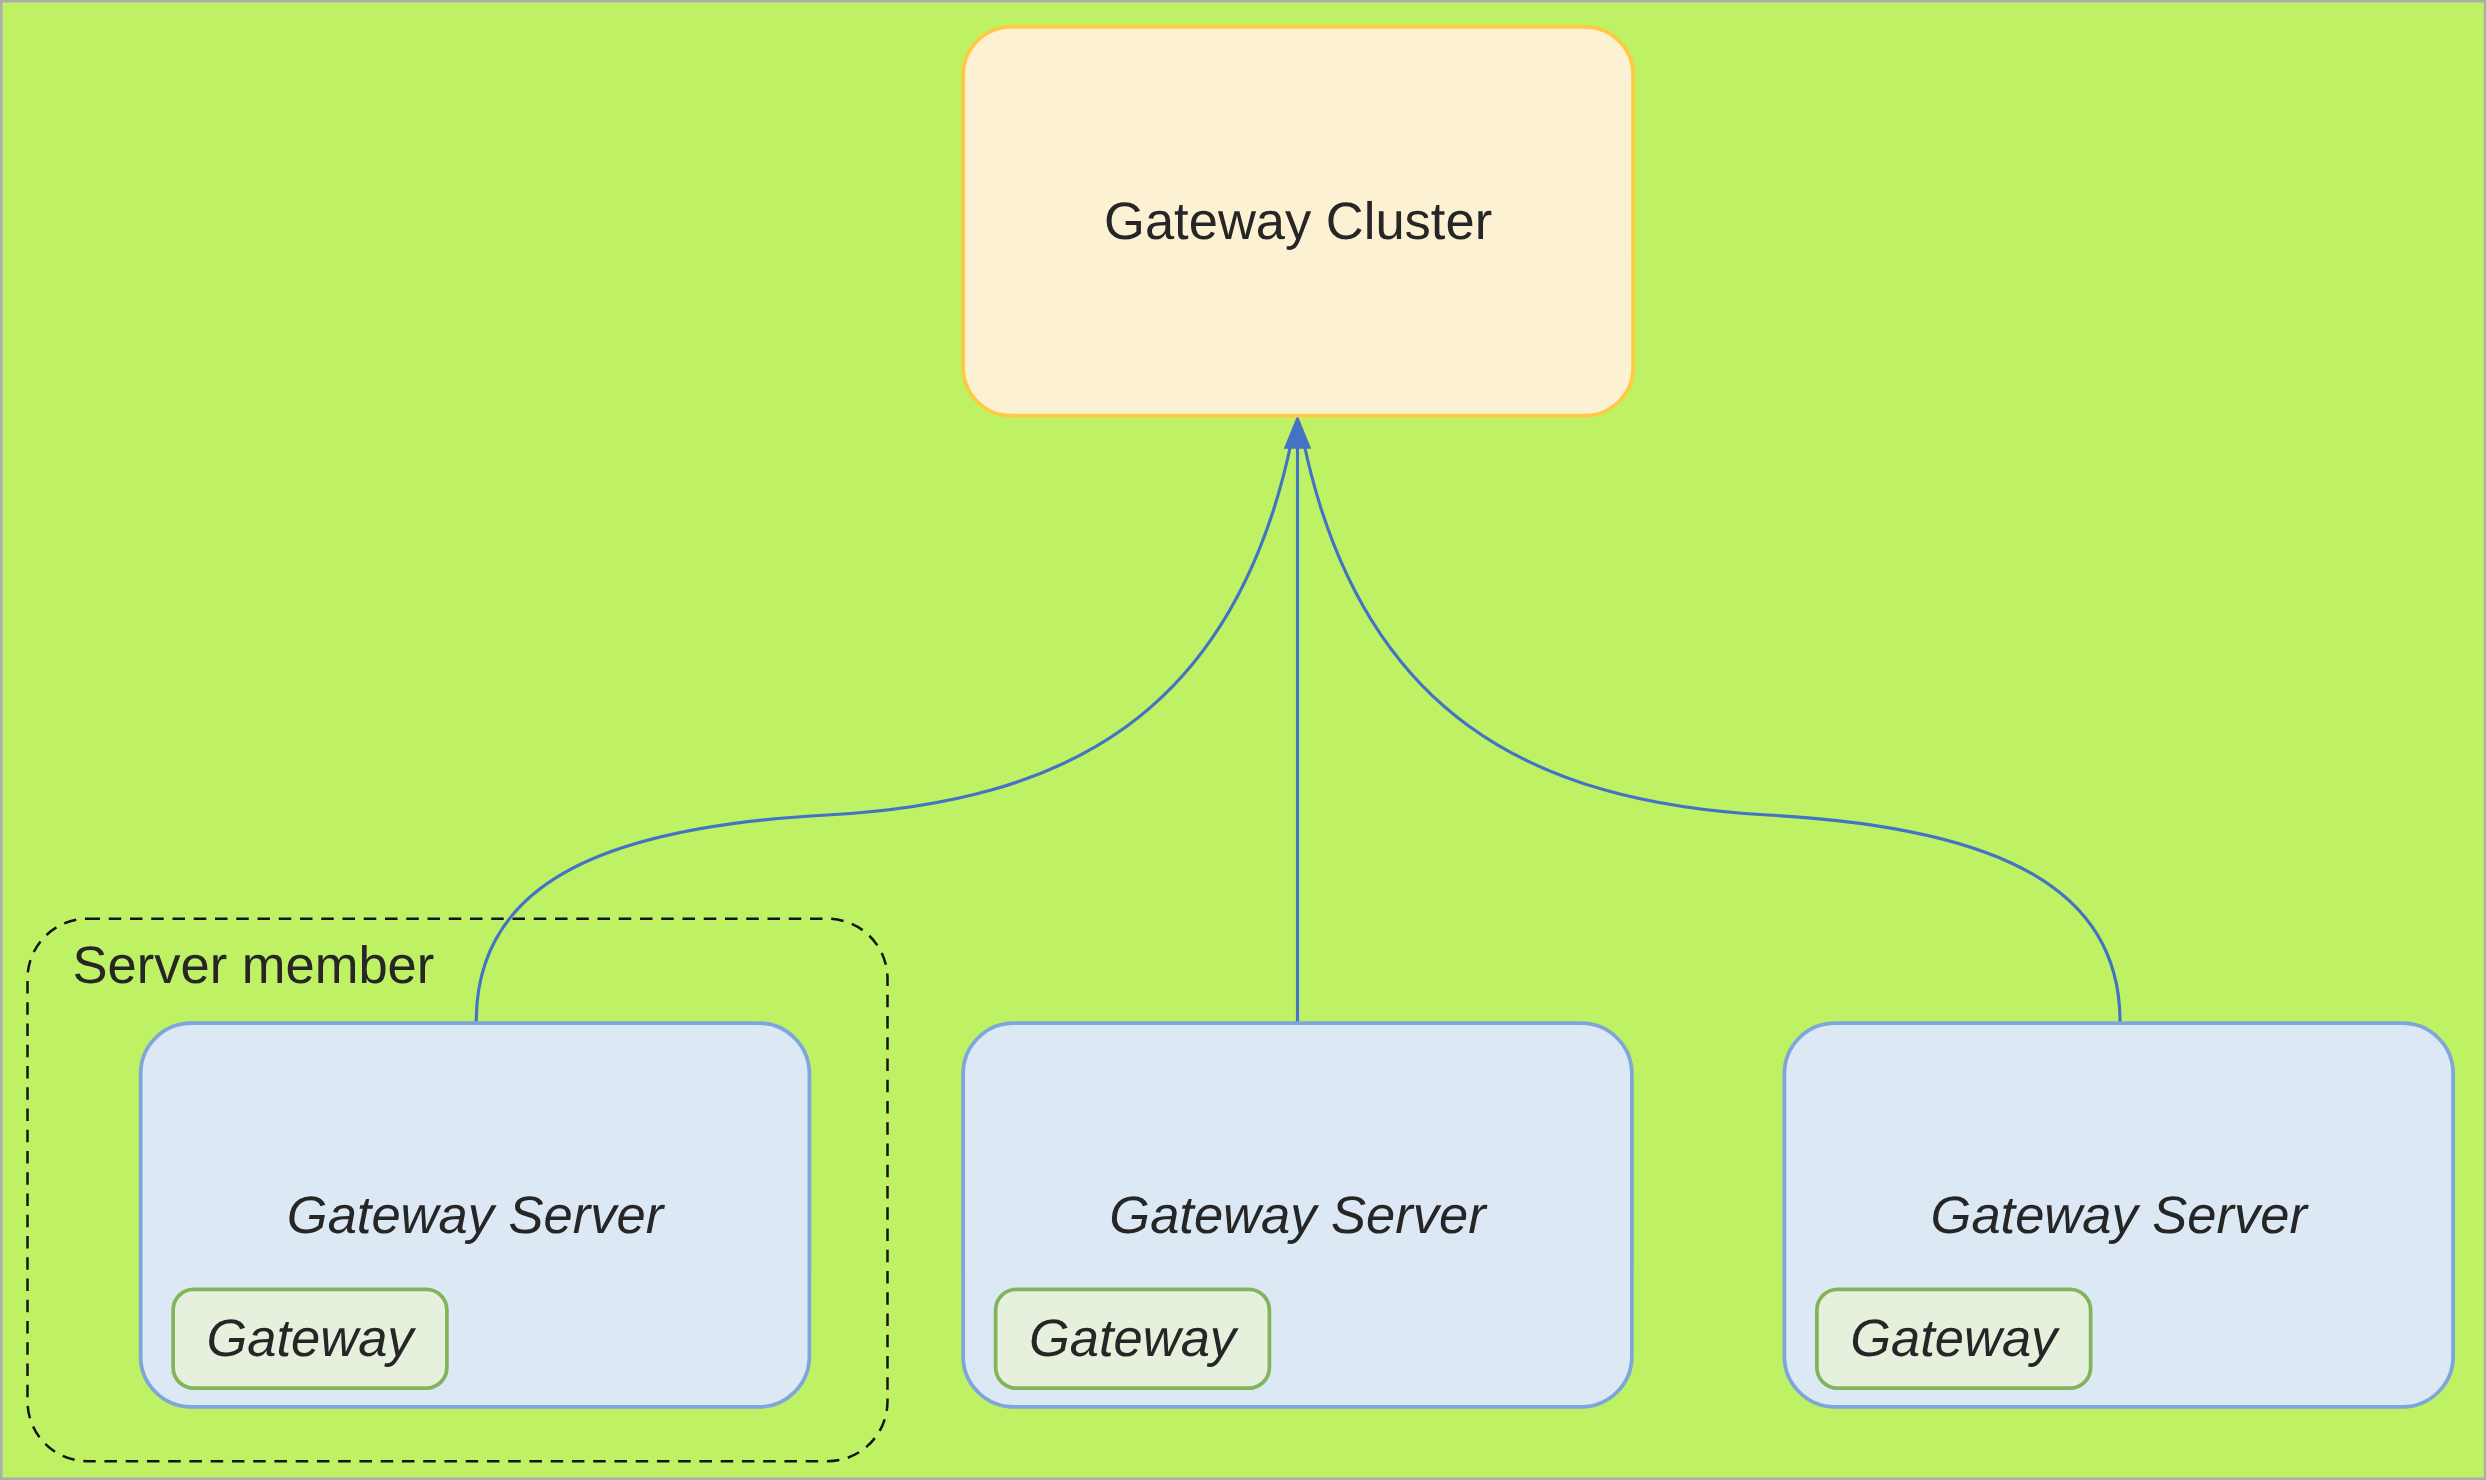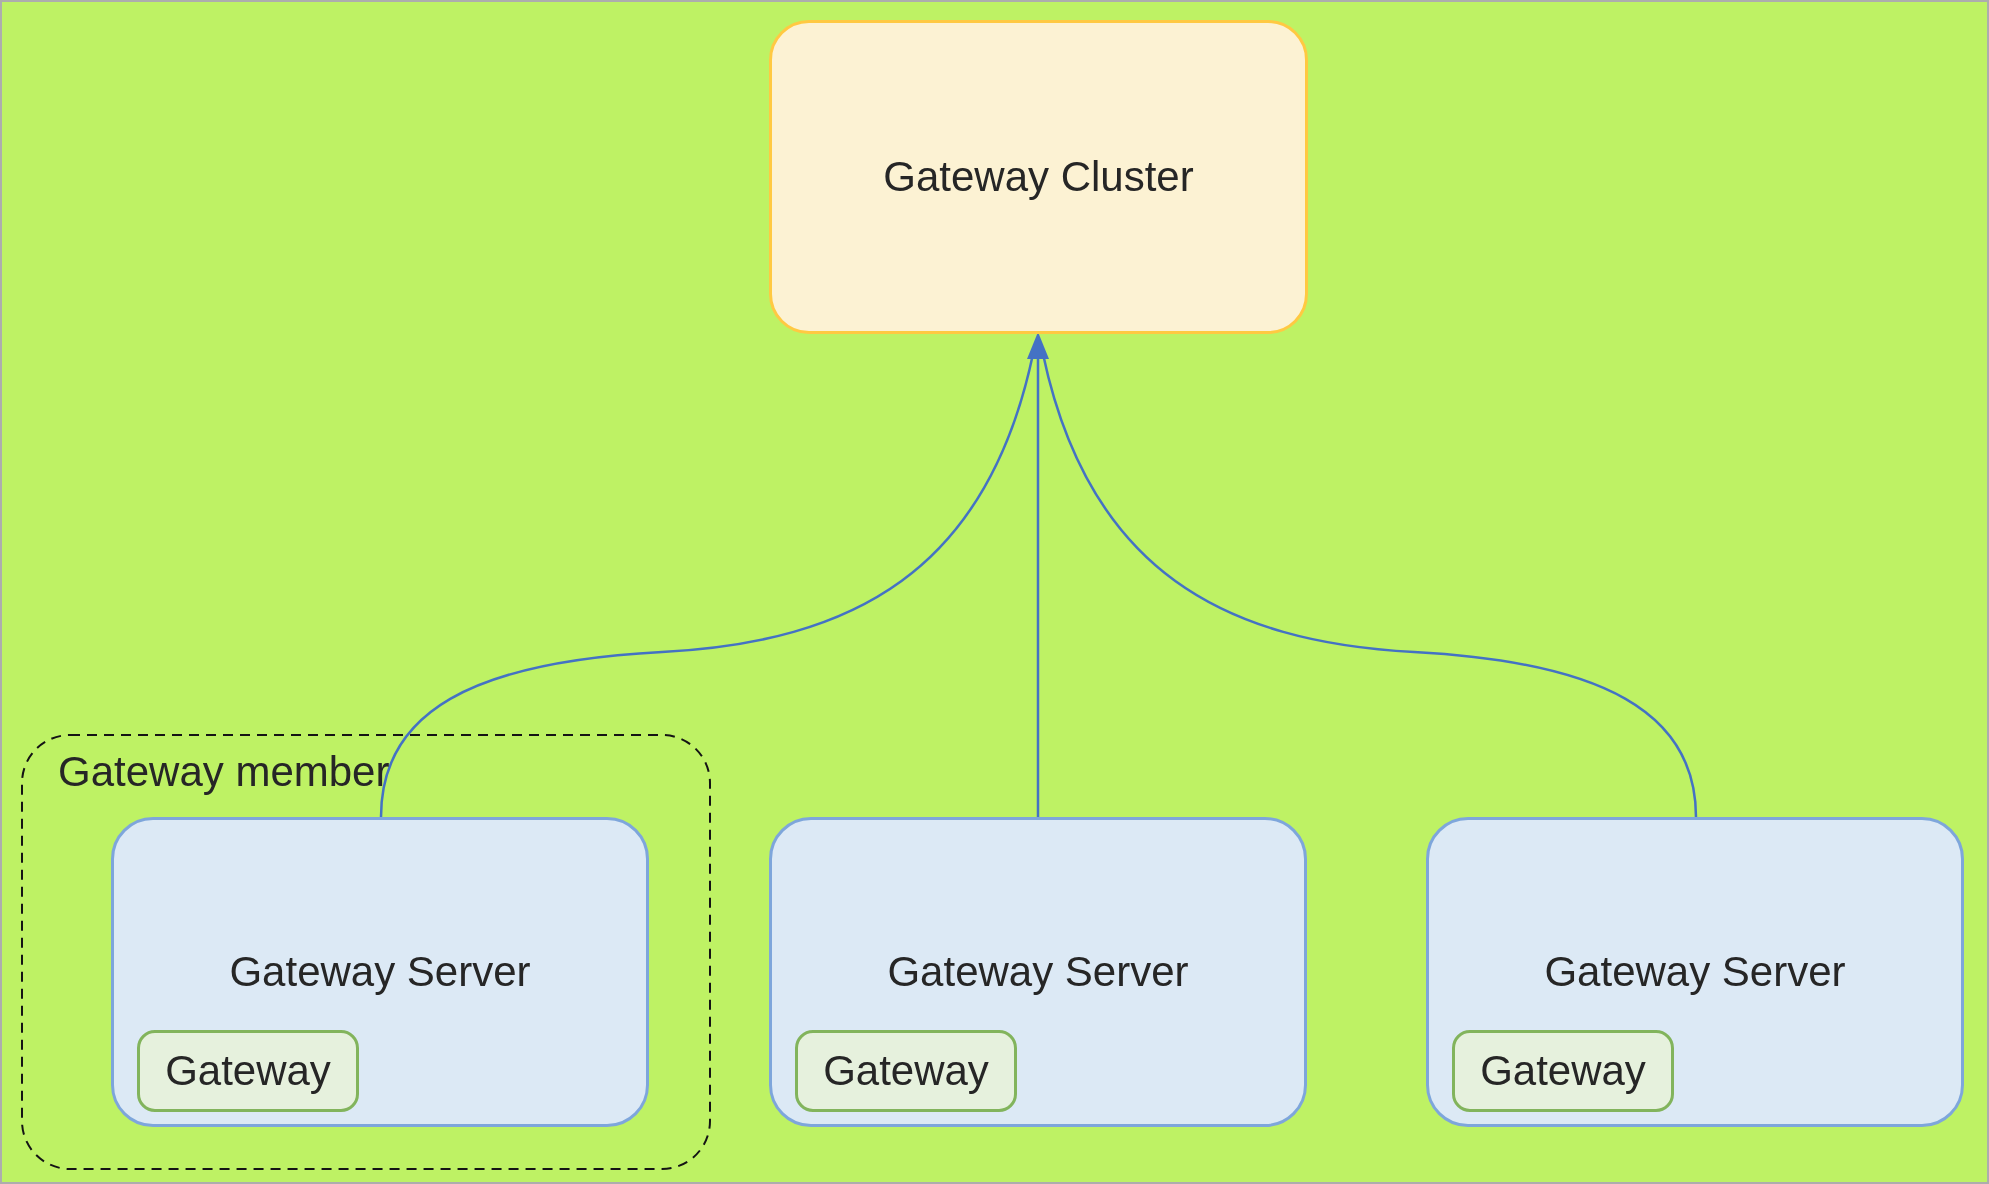--- a/index.html
+++ b/index.html
@@ -42,20 +42,21 @@
     border: 3px solid var(--cluster_border, #ffc942);
     border-radius: 40px;
   }
   .server {
     top: 815px;
     width: 538px;
     height: 310px;
     background: var(--server_fill, #dce9f5);
     border: 3px solid var(--server_border, #7ea6db);
     border-radius: 42px;
+    font-style: italic;
   }
   .server-1 { left: 109px; }
   .server-2 { left: 767px; }
   .server-3 { left: 1424px; }
   .label {
     font-size: 42px;
     line-height: 1.2;
     white-space: nowrap;
   }
   .chip {
@@ -91,21 +92,21 @@
     <path d="M 379 815 C 379 710 470 660 660 650 C 850 640 985 570 1031 352" fill="none" stroke-width="2.5" stroke-linecap="round" style="stroke: var(--arrow, #4472C4)"></path>
     <path d="M 1036 815 L 1036 350" fill="none" stroke-width="2.5" stroke-linecap="round" style="stroke: var(--arrow, #4472C4)"></path>
     <path d="M 1694 815 C 1694 710 1600 660 1412 650 C 1224 640 1087 570 1041 352" fill="none" stroke-width="2.5" stroke-linecap="round" style="stroke: var(--arrow, #4472C4)"></path>
     <polygon points="1036,330 1025,357 1047,357" style="fill: var(--arrow, #4472C4)"></polygon>
   </svg>
 
   <div class="box cluster">
     <span class="label">Gateway Cluster</span>
   </div>
 
-  <div class="group-label">Gateway member</div>
+  <div class="group-label">Server member</div>
 
   <div class="box server server-1">
     <span class="label">Gateway Server</span>
     <div class="chip">
       <span class="label">Gateway</span>
     </div>
   </div>
 
   <div class="box server server-2">
     <span class="label">Gateway Server</span>

